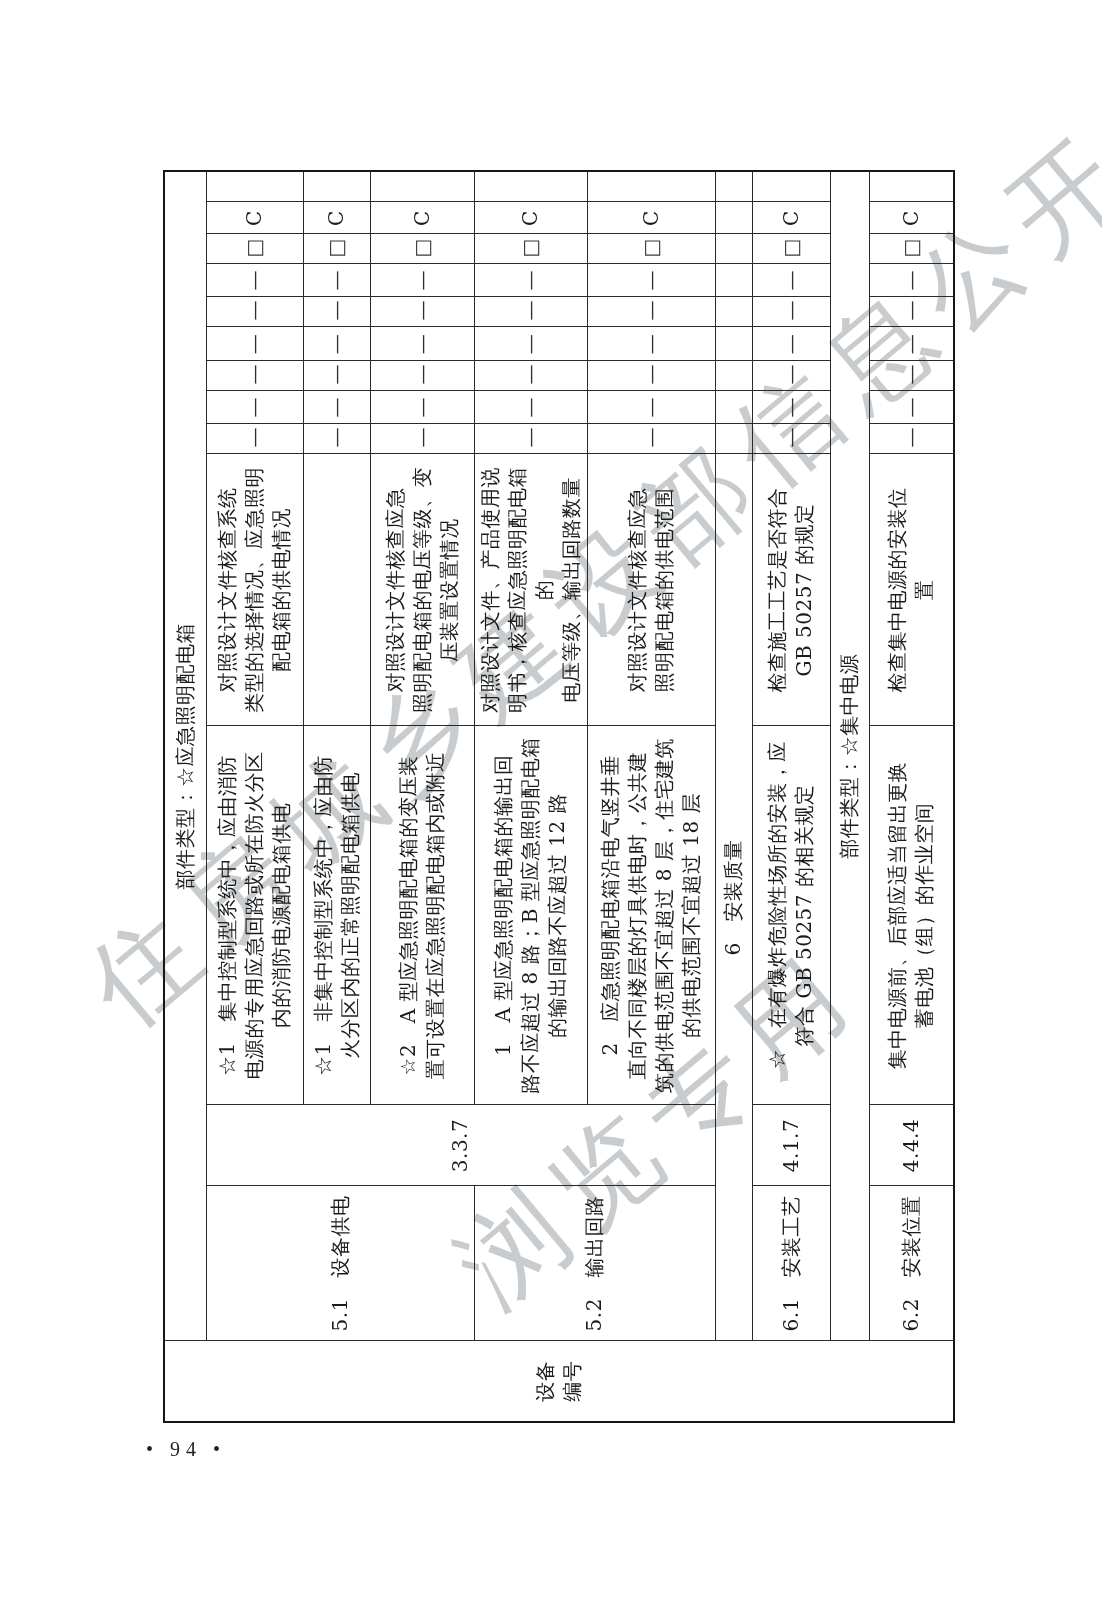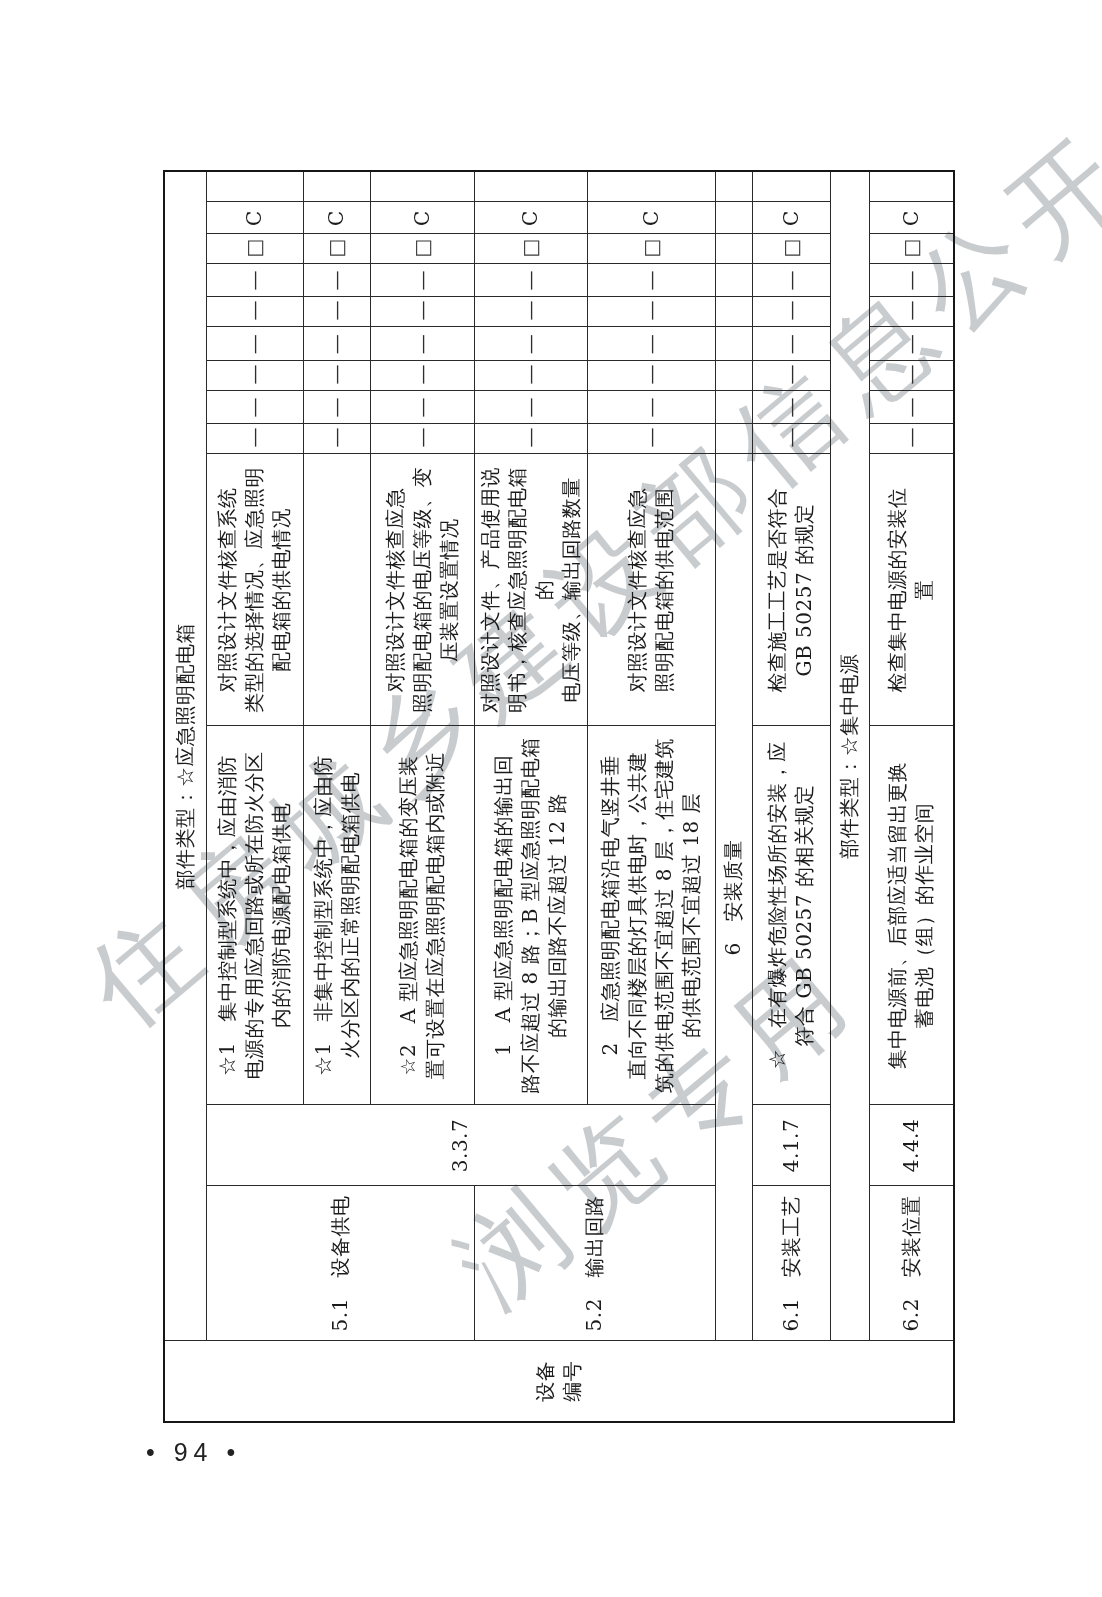--- a/index.html
+++ b/index.html
@@ -42,22 +42,22 @@
   td.method     { white-space:pre-line; font-size:19px; line-height:26px; border-right:2px solid #161616; padding:2px 4px; }
   td.sec7       { text-align:left; padding-left:40px; border-right:2px solid #161616; }
   td.dash       { font-size:18px; color:#2f2f2f; padding:0; }
   td.cbox       { font-size:18px; color:#3a3a3a; padding:0; }
   td.grade      { font-size:19px; padding:0; }
   td.spare      { padding:0; }
 
   
   .pagenum {
     position:absolute; left:146px; top:1438px; z-index:2;
-    font-size:25px; letter-spacing:6px; color:#222;
-    font-family:Liberation Sans, sans-serif;
+    font-size:20px; letter-spacing:6px; color:#222;
+    font-family:Liberation Serif, serif;
   }
 </style>
 </head>
 <body>
 
 <div id="page">
 
   <div class="wm wm1">住房城乡建设部信息公开</div>
   <div class="wm wm2">浏览专用</div>
 

